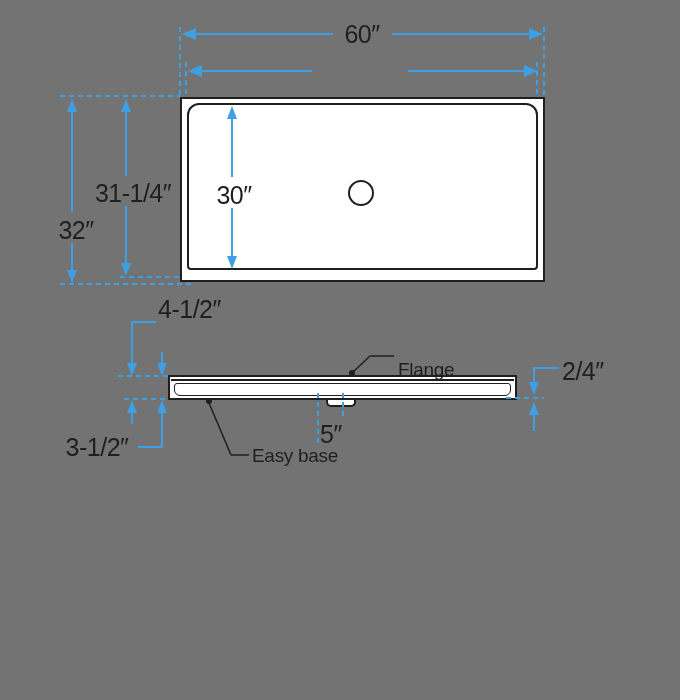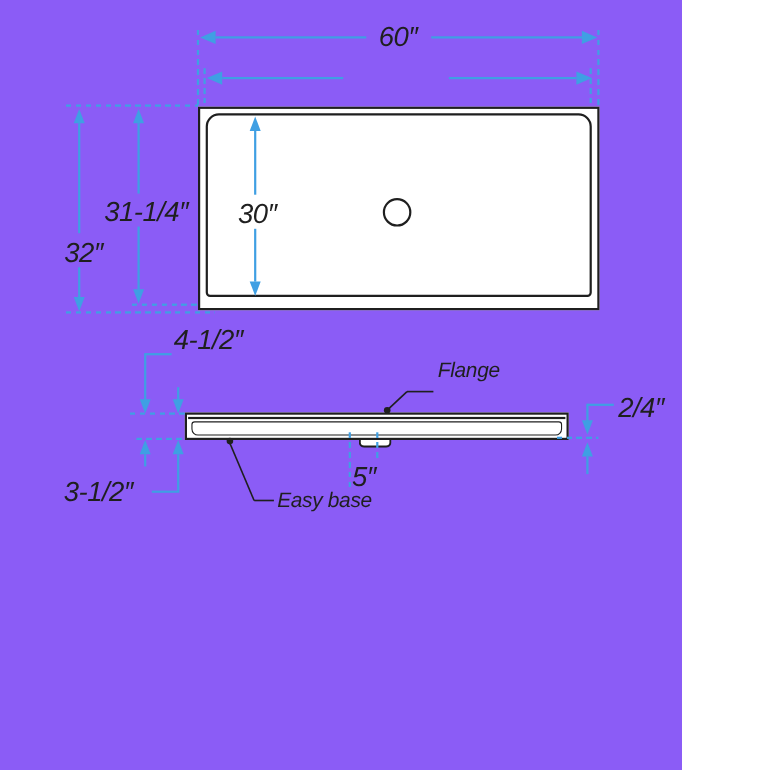--- a/index.html
+++ b/index.html
@@ -1,19 +1,19 @@
 <!DOCTYPE html>
 <html style="--blue: #3f9fe3; --ink: #1f1f1f;"><head>
 <meta charset="utf-8">
 <style>
   :root { --blue:#3f9fe3; --ink:#1f1f1f; }
   html,body { margin:0; padding:0; background:#fff; }
   #canvas {
-    position:relative; width:620px; height:700px; background:#8b5cf6; overflow:hidden;
-    font-family:"Liberation Sans", sans-serif; color:var(--ink);font-style:italic;
+    position:relative; width:680px; height:700px; background:#737373; overflow:hidden;
+    font-family:"Liberation Sans", sans-serif; color:var(--ink);
   }
   .abs  { position:absolute; }
   
   .hl { position:absolute; height:2px; background:var(--blue); }
   .vl { position:absolute; width:2px;  background:var(--blue); }
   
   .dh { position:absolute; height:2px;
         background:repeating-linear-gradient(90deg, var(--blue) 0 5px, transparent 5px 9px); }
   .dv { position:absolute; width:2px;
         background:repeating-linear-gradient(180deg, var(--blue) 0 5px, transparent 5px 9px); }
@@ -24,21 +24,21 @@
   .ar.l { border-top:6px solid transparent; border-bottom:6px solid transparent; border-right:14px solid var(--blue); }
   .ar.r { border-top:6px solid transparent; border-bottom:6px solid transparent; border-left:14px solid var(--blue); }
   .ar.u { border-left:5px solid transparent; border-right:5px solid transparent; border-bottom:13px solid var(--blue); }
   .ar.d { border-left:5px solid transparent; border-right:5px solid transparent; border-top:13px solid var(--blue); }
   
   .rect { position:absolute; box-sizing:border-box; border:2px solid var(--ink); background:#fff; }
   
   .dim { position:absolute; font-size:25px; font-weight:500; line-height:1.05;
          letter-spacing:-0.5px; white-space:nowrap; color:var(--ink); }
   .ctr { text-align:center; }
-  .rgt { text-align:left; }
+  .rgt { text-align:center; }
   .lbl { position:absolute; font-size:19px; font-weight:400; line-height:1.05;
          letter-spacing:-0.3px; white-space:nowrap; color:var(--ink); }
   .title { position:absolute; font-size:21px; font-weight:600; letter-spacing:0.8px;
            line-height:1.1; color:var(--ink); }
   svg.leaders { position:absolute; left:0; top:0; pointer-events:none; }
 </style>
 </head>
 <body>
 
 <div id="canvas">
@@ -96,21 +96,21 @@
 
     <svg class="leaders" width="700" height="700" viewBox="0 0 700 700">
       <circle cx="352" cy="373" r="3" fill="#1f1f1f"></circle>
       <line x1="353" y1="372" x2="370" y2="356" stroke="#1f1f1f" stroke-width="1.5"></line>
       <line x1="370" y1="356" x2="394" y2="356" stroke="#1f1f1f" stroke-width="1.5"></line>
       <circle cx="209" cy="401" r="3" fill="#1f1f1f"></circle>
       <line x1="209" y1="403" x2="231" y2="455" stroke="#1f1f1f" stroke-width="1.5"></line>
       <line x1="231" y1="455" x2="249" y2="455" stroke="#1f1f1f" stroke-width="1.5"></line>
     </svg>
 
-    <div class="lbl" style="left:398px;top:328px;">Flange</div>
+    <div class="lbl" style="left:398px;top:360px;">Flange</div>
     <div class="lbl" style="left:252px;top:446px;">Easy base</div>
 
     <div class="dim" style="left:158px;top:296px;">4-1/2″</div>
     <div class="hl" style="left:132px;top:321px;width:24px;"></div>
     <div class="vl" style="left:131px;top:321px;height:43px;"></div>
     <div class="ar d" style="left:127px;top:363px;"></div>
     <div class="dh" style="left:118px;top:375px;width:50px;"></div>
     <div class="dh" style="left:124px;top:398px;width:44px;"></div>
     <div class="ar u" style="left:127px;top:400px;"></div>
     <div class="vl" style="left:131px;top:413px;height:11px;"></div>

